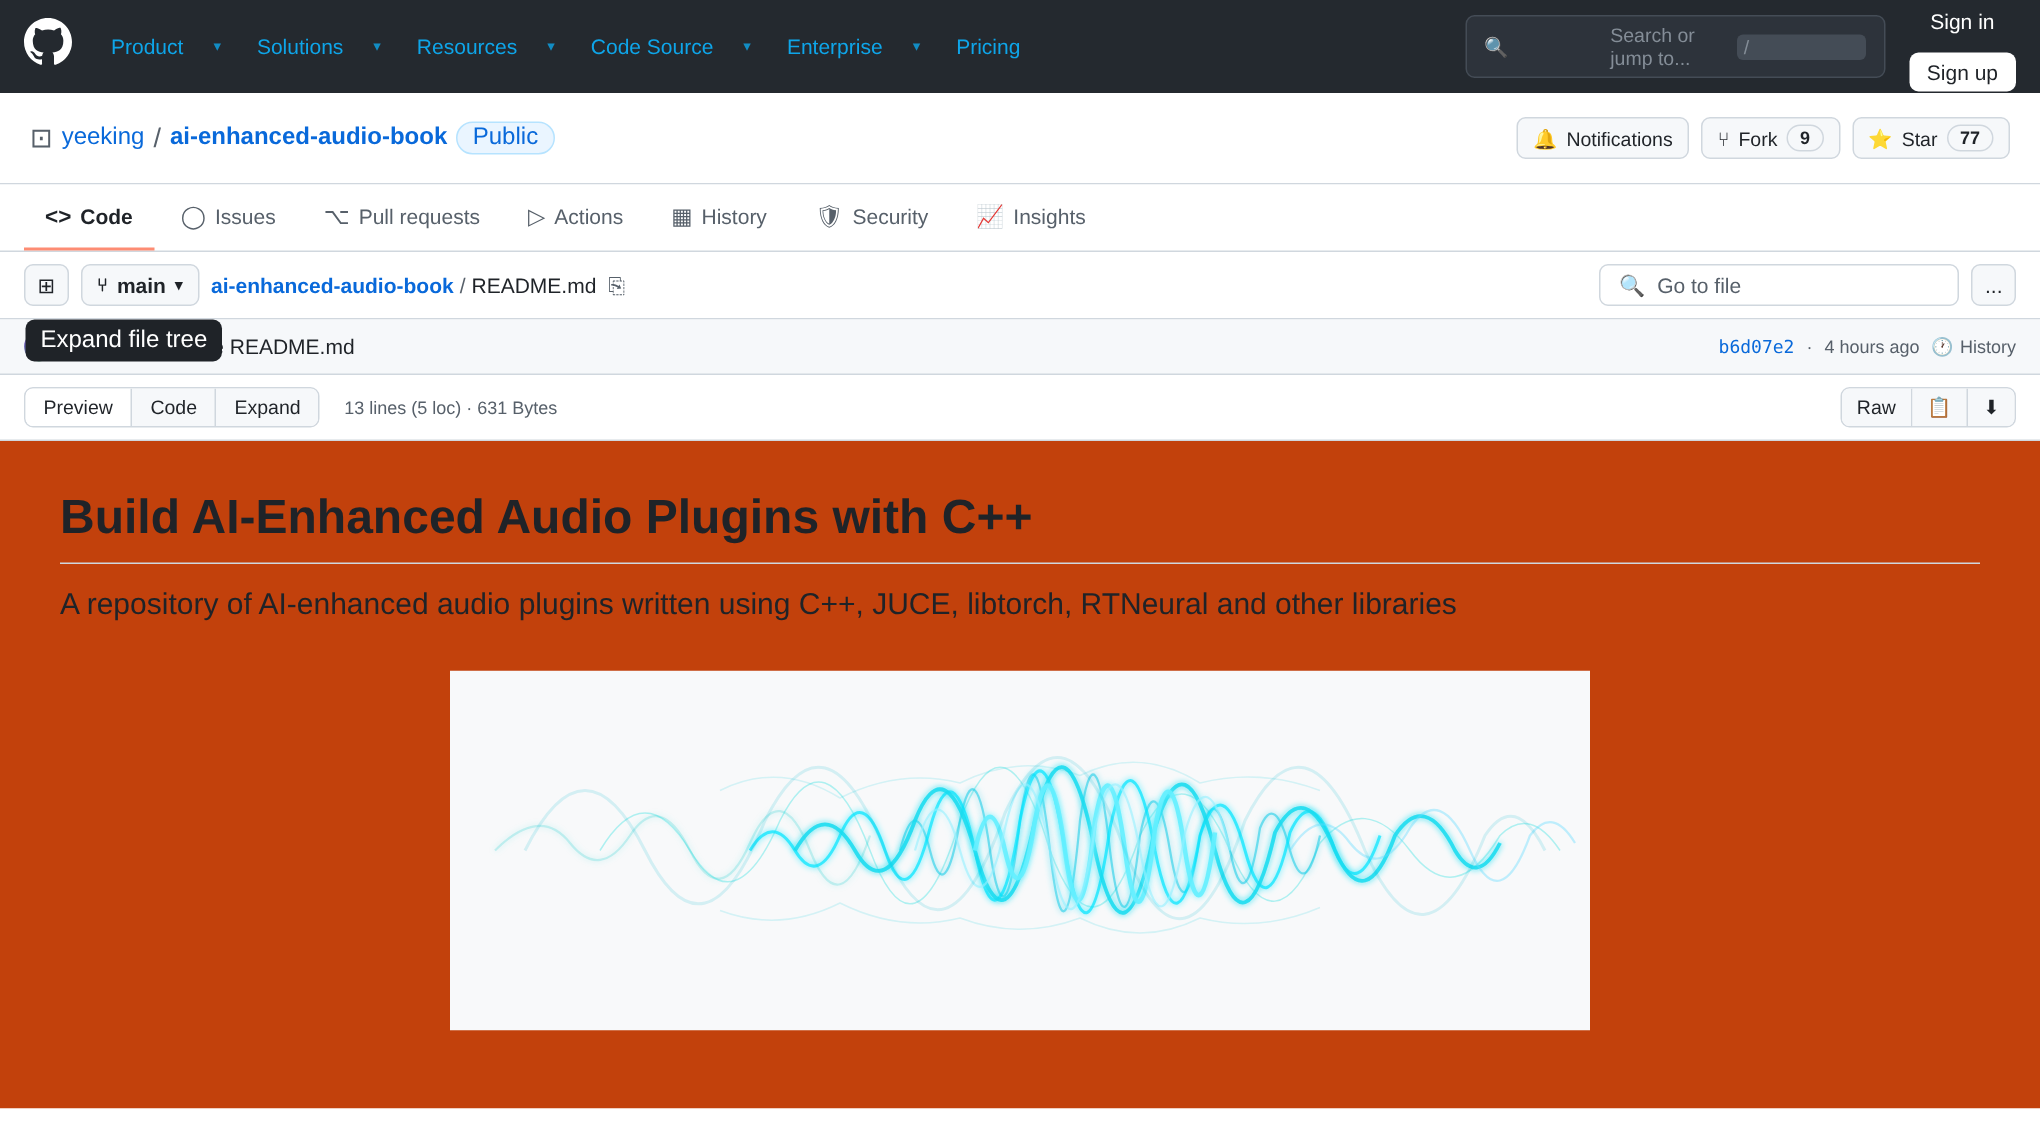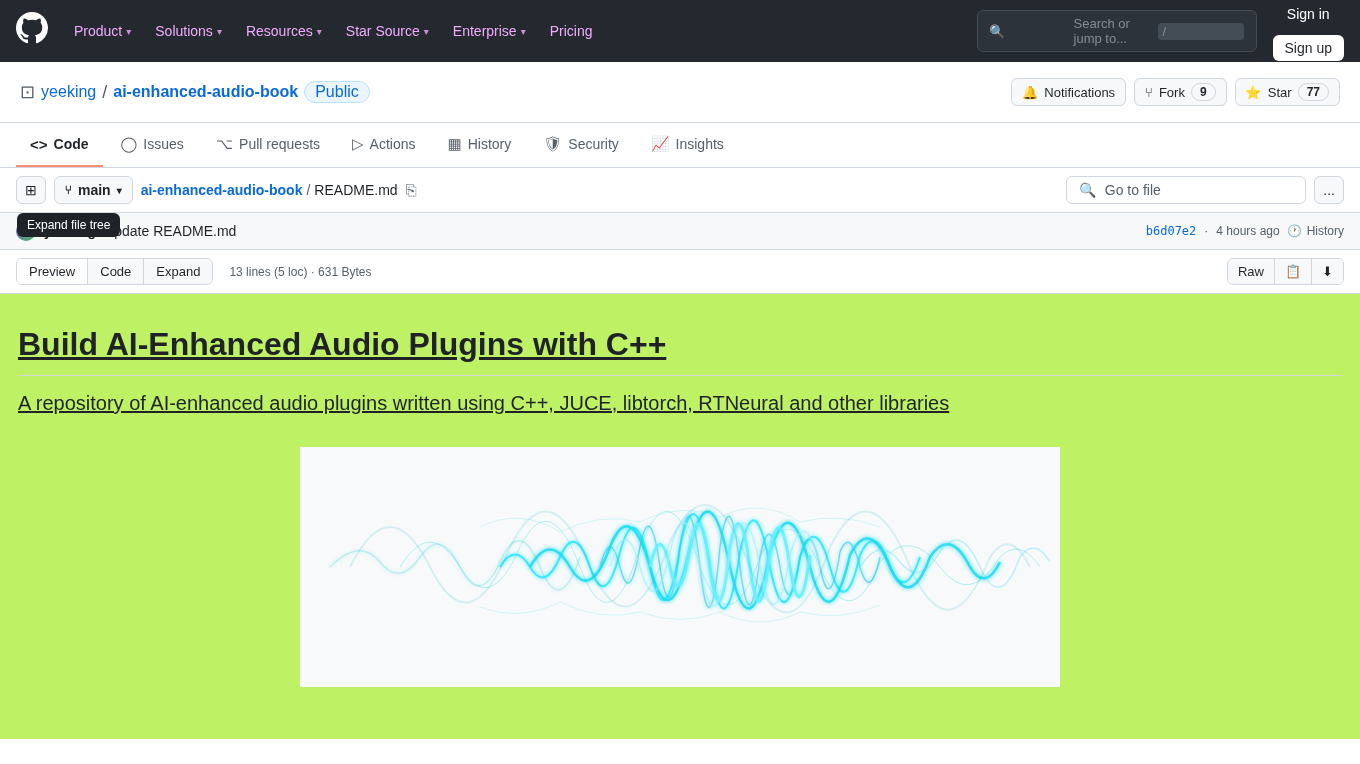--- a/index.html
+++ b/index.html
@@ -3,21 +3,21 @@
   <meta charset="utf-8">
   <style>
     * { box-sizing: border-box; margin: 0; padding: 0; }
     body { font-family: -apple-system, BlinkMacSystemFont, "Segoe UI", Helvetica, Arial, sans-serif; font-size: 14px; color: #1f2328; background: #fff; }
 
     
     .top-nav { display: flex; align-items: center; background: #24292f; padding: 0 16px; height: 62px; gap: 16px; }
     .top-nav .logo { color: #fff; font-size: 24px; flex-shrink: 0; cursor: pointer; }
     .top-nav .logo svg { fill: #fff; width: 32px; height: 32px; }
     .nav-links { display: flex; align-items: center; gap: 4px; }
-    .nav-item { color: #f0abfc; padding: 6px 10px; font-size: 14px; font-weight: 500; cursor: pointer; border-radius: 6px; display: flex; align-items: center; gap: 4px; }
+    .nav-item { color: #0ea5e9; padding: 6px 10px; font-size: 14px; font-weight: 500; cursor: pointer; border-radius: 6px; display: flex; align-items: center; gap: 20px; }
     .nav-chevron { font-size: 10px; opacity: 0.8; }
     .nav-spacer { flex: 1; }
     .search-bar { display: flex; align-items: center; background: #2d333b; border: 1px solid #444c56; border-radius: 6px; padding: 5px 12px; gap: 8px; width: 280px; cursor: text; }
     .search-bar span { color: #848d97; font-size: 13px; flex: 1; }
     .search-shortcut { background: #444c56; color: #848d97; border-radius: 4px; padding: 1px 5px; font-size: 11px; }
     .auth-buttons { display: flex; gap: 8px; flex-direction: column; }
     .btn-signin { color: #fff; padding: 5px 12px; border-radius: 6px; cursor: pointer; font-size: 14px; border: none; background: transparent; }
     .btn-signup { color: #1f2328; background: #fff; padding: 5px 12px; border-radius: 6px; cursor: pointer; font-size: 14px; border: none; font-weight: 500; }
 
     
@@ -34,21 +34,21 @@
 
     
     .repo-tabs { display: flex; align-items: center; border-bottom: 1px solid #d0d7de; padding: 0 16px; background: #fff; gap: 4px; }
     .tab-item { display: flex; align-items: center; gap: 6px; padding: 12px 14px; font-size: 14px; cursor: pointer; color: #57606a; border-bottom: 2px solid transparent; white-space: nowrap; }
     .tab-item.active { color: #1f2328; font-weight: 600; border-bottom: 2px solid #fd8c73; }
     .tab-icon { font-size: 15px; }
 
     
     .file-toolbar { display: flex; align-items: center; padding: 8px 16px; gap: 8px; border-bottom: 1px solid #d0d7de; background: #fff; }
     .btn-expand { display: flex; align-items: center; justify-content: center; border: 1px solid #d0d7de; border-radius: 6px; padding: 5px 8px; cursor: pointer; background: #f6f8fa; color: #1f2328; font-size: 14px; position: relative; }
-    .tooltip { position: absolute; top: 36px; left: 0; background: #1f2328; color: #fff; padding: 5px 10px; border-radius: 6px; font-size: 12px; white-space: nowrap; z-index: 100; }
+    .tooltip { position: absolute; top: 36px; left: 0; background: #1f2328; color: #fff; padding: 5px 10px; border-radius: 6px; font-size: 16px; white-space: nowrap; z-index: 100; }
     .branch-selector { display: flex; align-items: center; gap: 6px; border: 1px solid #d0d7de; border-radius: 6px; padding: 5px 10px; cursor: pointer; background: #f6f8fa; font-size: 14px; font-weight: 600; }
     .branch-chevron { font-size: 10px; }
     .breadcrumb-path { display: flex; align-items: center; gap: 4px; font-size: 14px; color: #57606a; flex: 1; }
     .breadcrumb-link { color: #0969da; cursor: pointer; font-weight: 600; }
     .breadcrumb-sep { color: #57606a; }
     .breadcrumb-current { color: #1f2328; font-weight: 400; }
     .breadcrumb-copy { background: transparent; border: none; cursor: pointer; color: #57606a; font-size: 14px; padding: 4px; border-radius: 4px; }
     .file-search { display: flex; align-items: center; gap: 8px; border: 1px solid #d0d7de; border-radius: 6px; padding: 5px 12px; font-size: 14px; color: #57606a; background: #fff; width: 240px; cursor: text; }
     .more-btn { border: 1px solid #d0d7de; border-radius: 6px; padding: 5px 8px; cursor: pointer; background: #f6f8fa; font-size: 14px; }
 
@@ -56,21 +56,21 @@
     .commit-line { display: flex; align-items: center; justify-content: space-between; padding: 8px 16px; border-bottom: 1px solid #d0d7de; background: #f6f8fa; }
     .commit-left { display: flex; align-items: center; gap: 8px; }
     .avatar { width: 20px; height: 20px; border-radius: 50%; background: linear-gradient(135deg, #8957e5, #3fb950); flex-shrink: 0; overflow: hidden; }
     .commit-author { font-weight: 600; font-size: 14px; cursor: pointer; color: #1f2328; }
     .commit-msg { font-size: 14px; color: #1f2328; }
     .commit-right { display: flex; align-items: center; gap: 8px; font-size: 12px; color: #57606a; }
     .commit-hash { color: #0969da; font-family: monospace; cursor: pointer; }
     .history-btn { display: flex; align-items: center; gap: 4px; color: #57606a; cursor: pointer; font-size: 12px; border: none; background: transparent; padding: 0; }
 
     
-    .readme-content { padding: 32px 18px; background: #bef264; text-decoration: underline; }
+    .readme-content { padding: 32px 40px; background: #c2410c; }
     .readme-title { font-size: 32px; font-weight: 700; color: #1f2328; margin-bottom: 16px; border-bottom: 1px solid #d0d7de; padding-bottom: 12px; }
     .readme-desc { font-size: 20px; color: #1f2328; margin-bottom: 12px; }
 
     
     .waveform-container { display: flex; justify-content: center; align-items: center; padding: 20px 0; }
     .waveform-svg { width: 760px; height: 240px; }
   </style>
 </head>
 <body>
 
@@ -87,21 +87,21 @@
     </div>
     <div class="nav-item">
       <span>Solutions</span>
       <span class="nav-chevron">▾</span>
     </div>
     <div class="nav-item">
       <span>Resources</span>
       <span class="nav-chevron">▾</span>
     </div>
     <div class="nav-item">
-      <span>Star Source</span>
+      <span>Code Source</span>
       <span class="nav-chevron">▾</span>
     </div>
     <div class="nav-item">
       <span>Enterprise</span>
       <span class="nav-chevron">▾</span>
     </div>
     <div class="nav-item">
       <span>Pricing</span>
     </div>
   </div>

